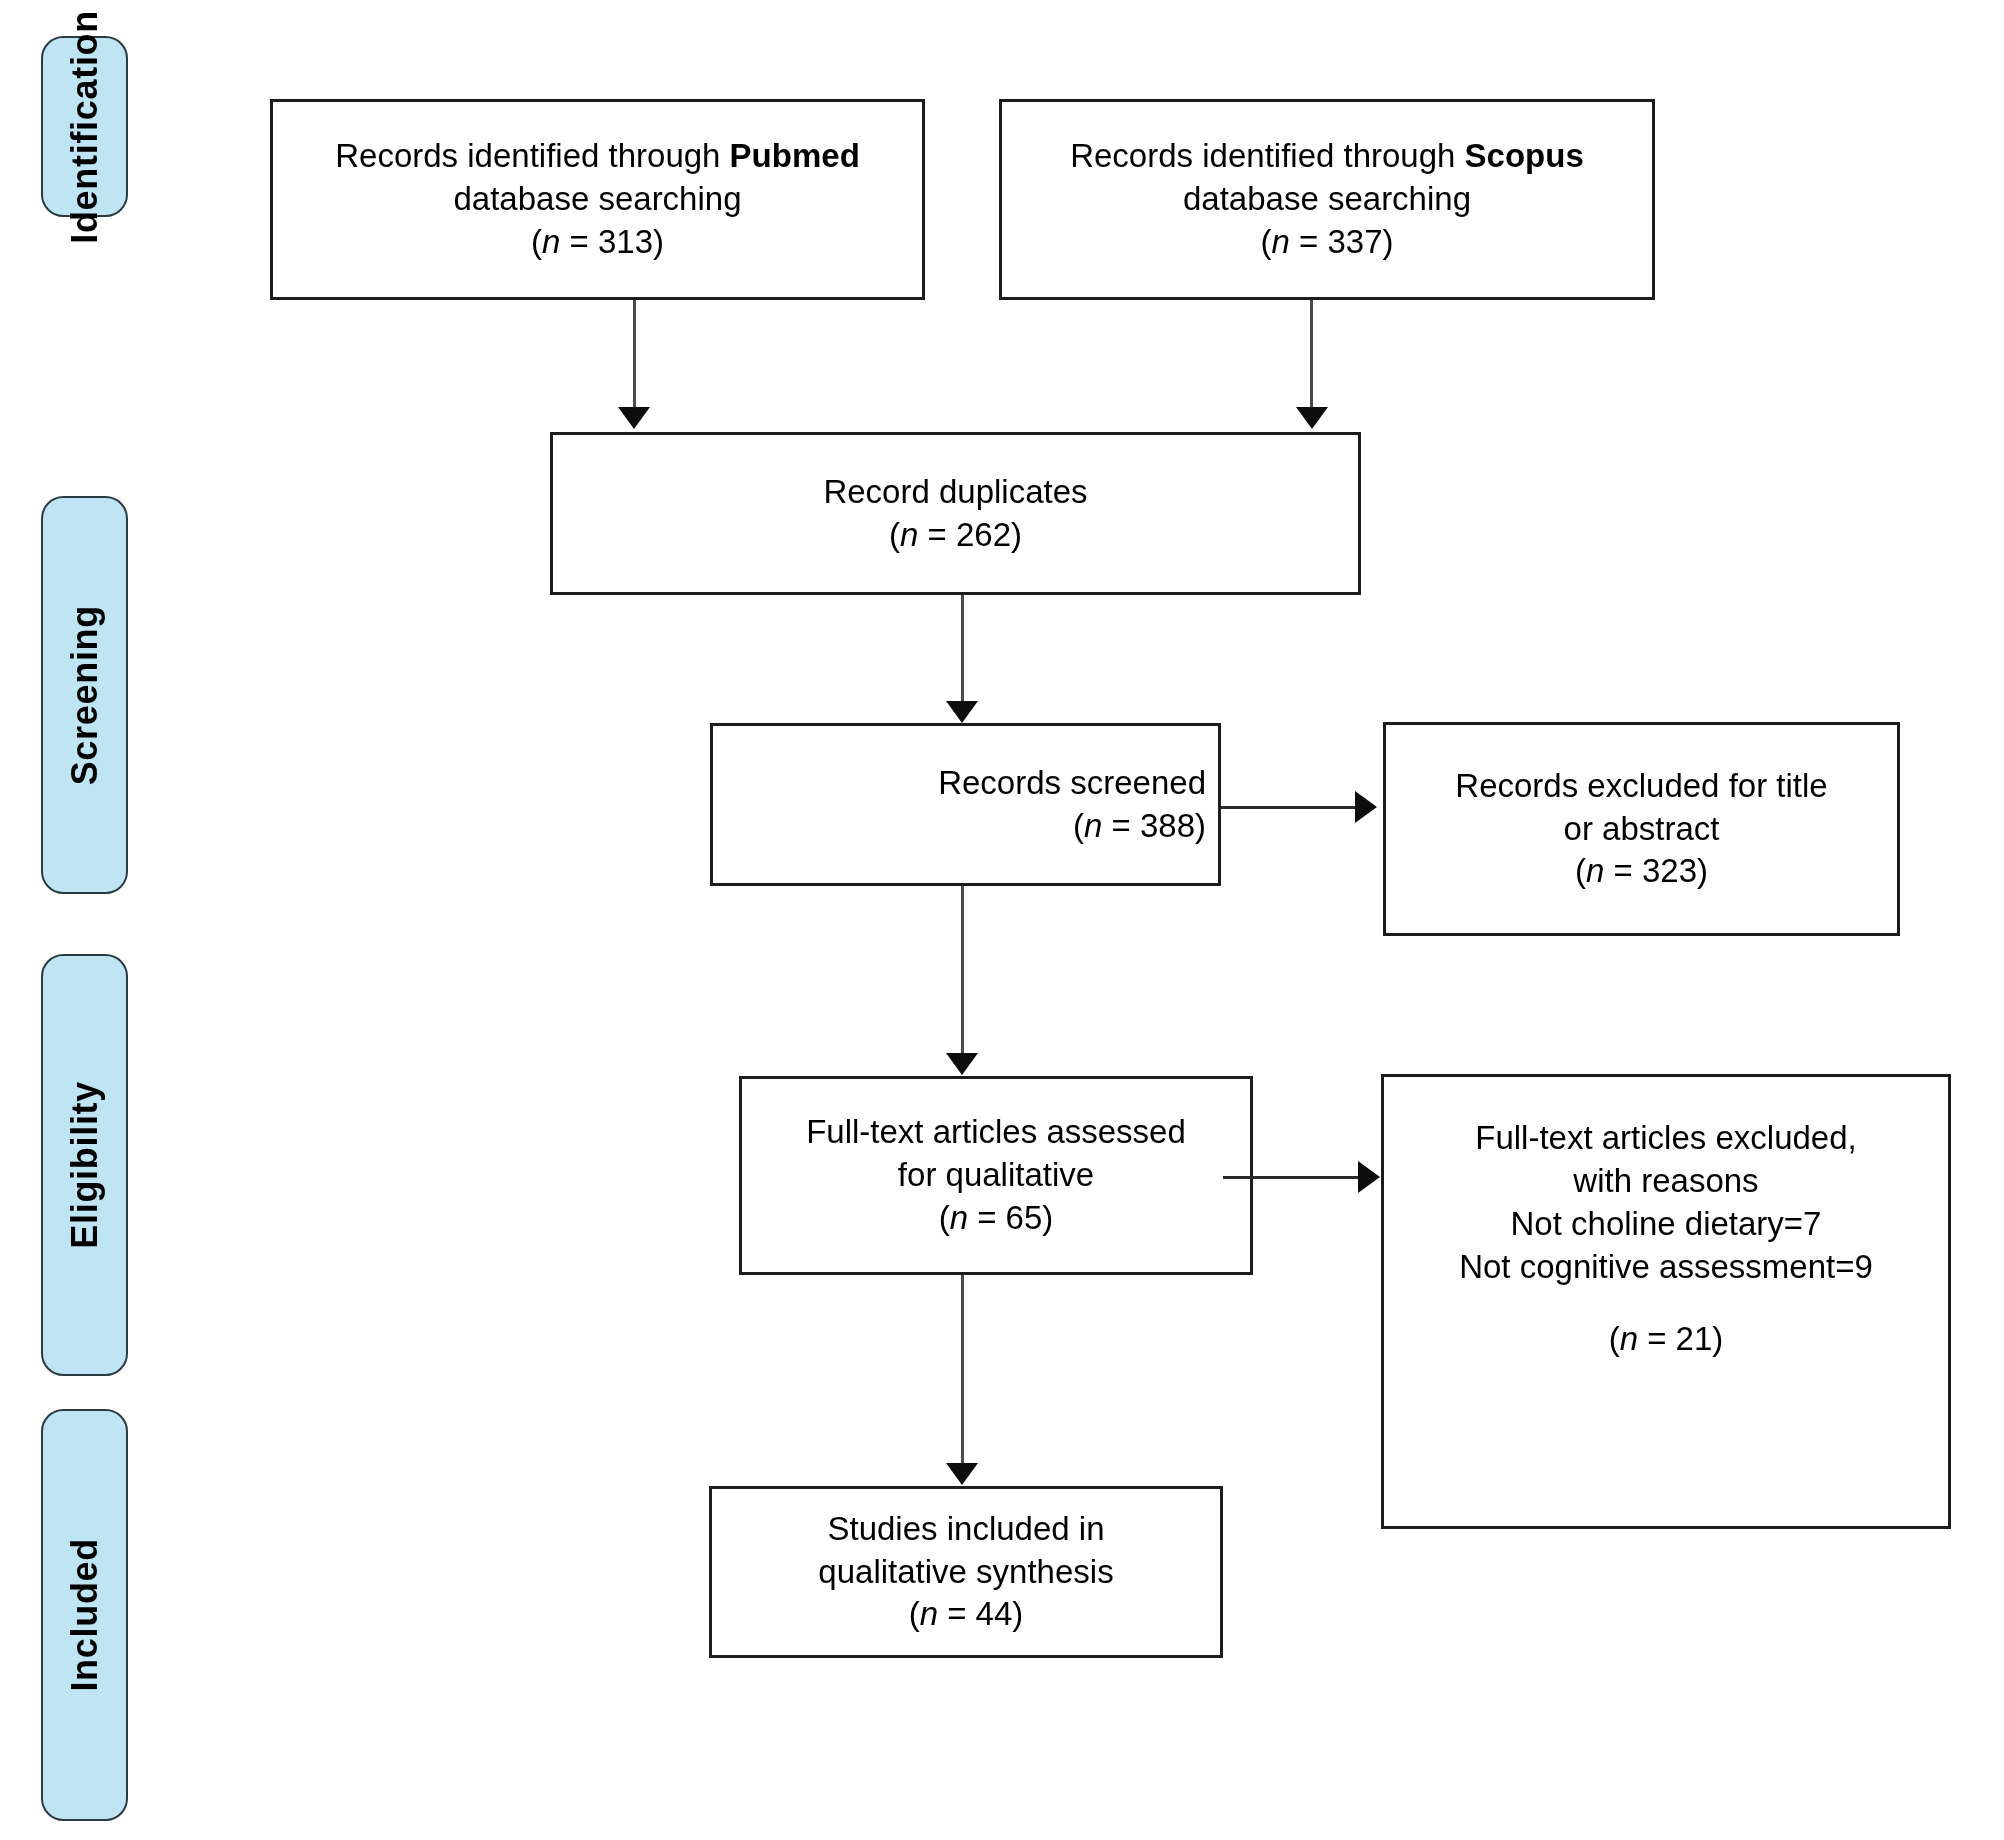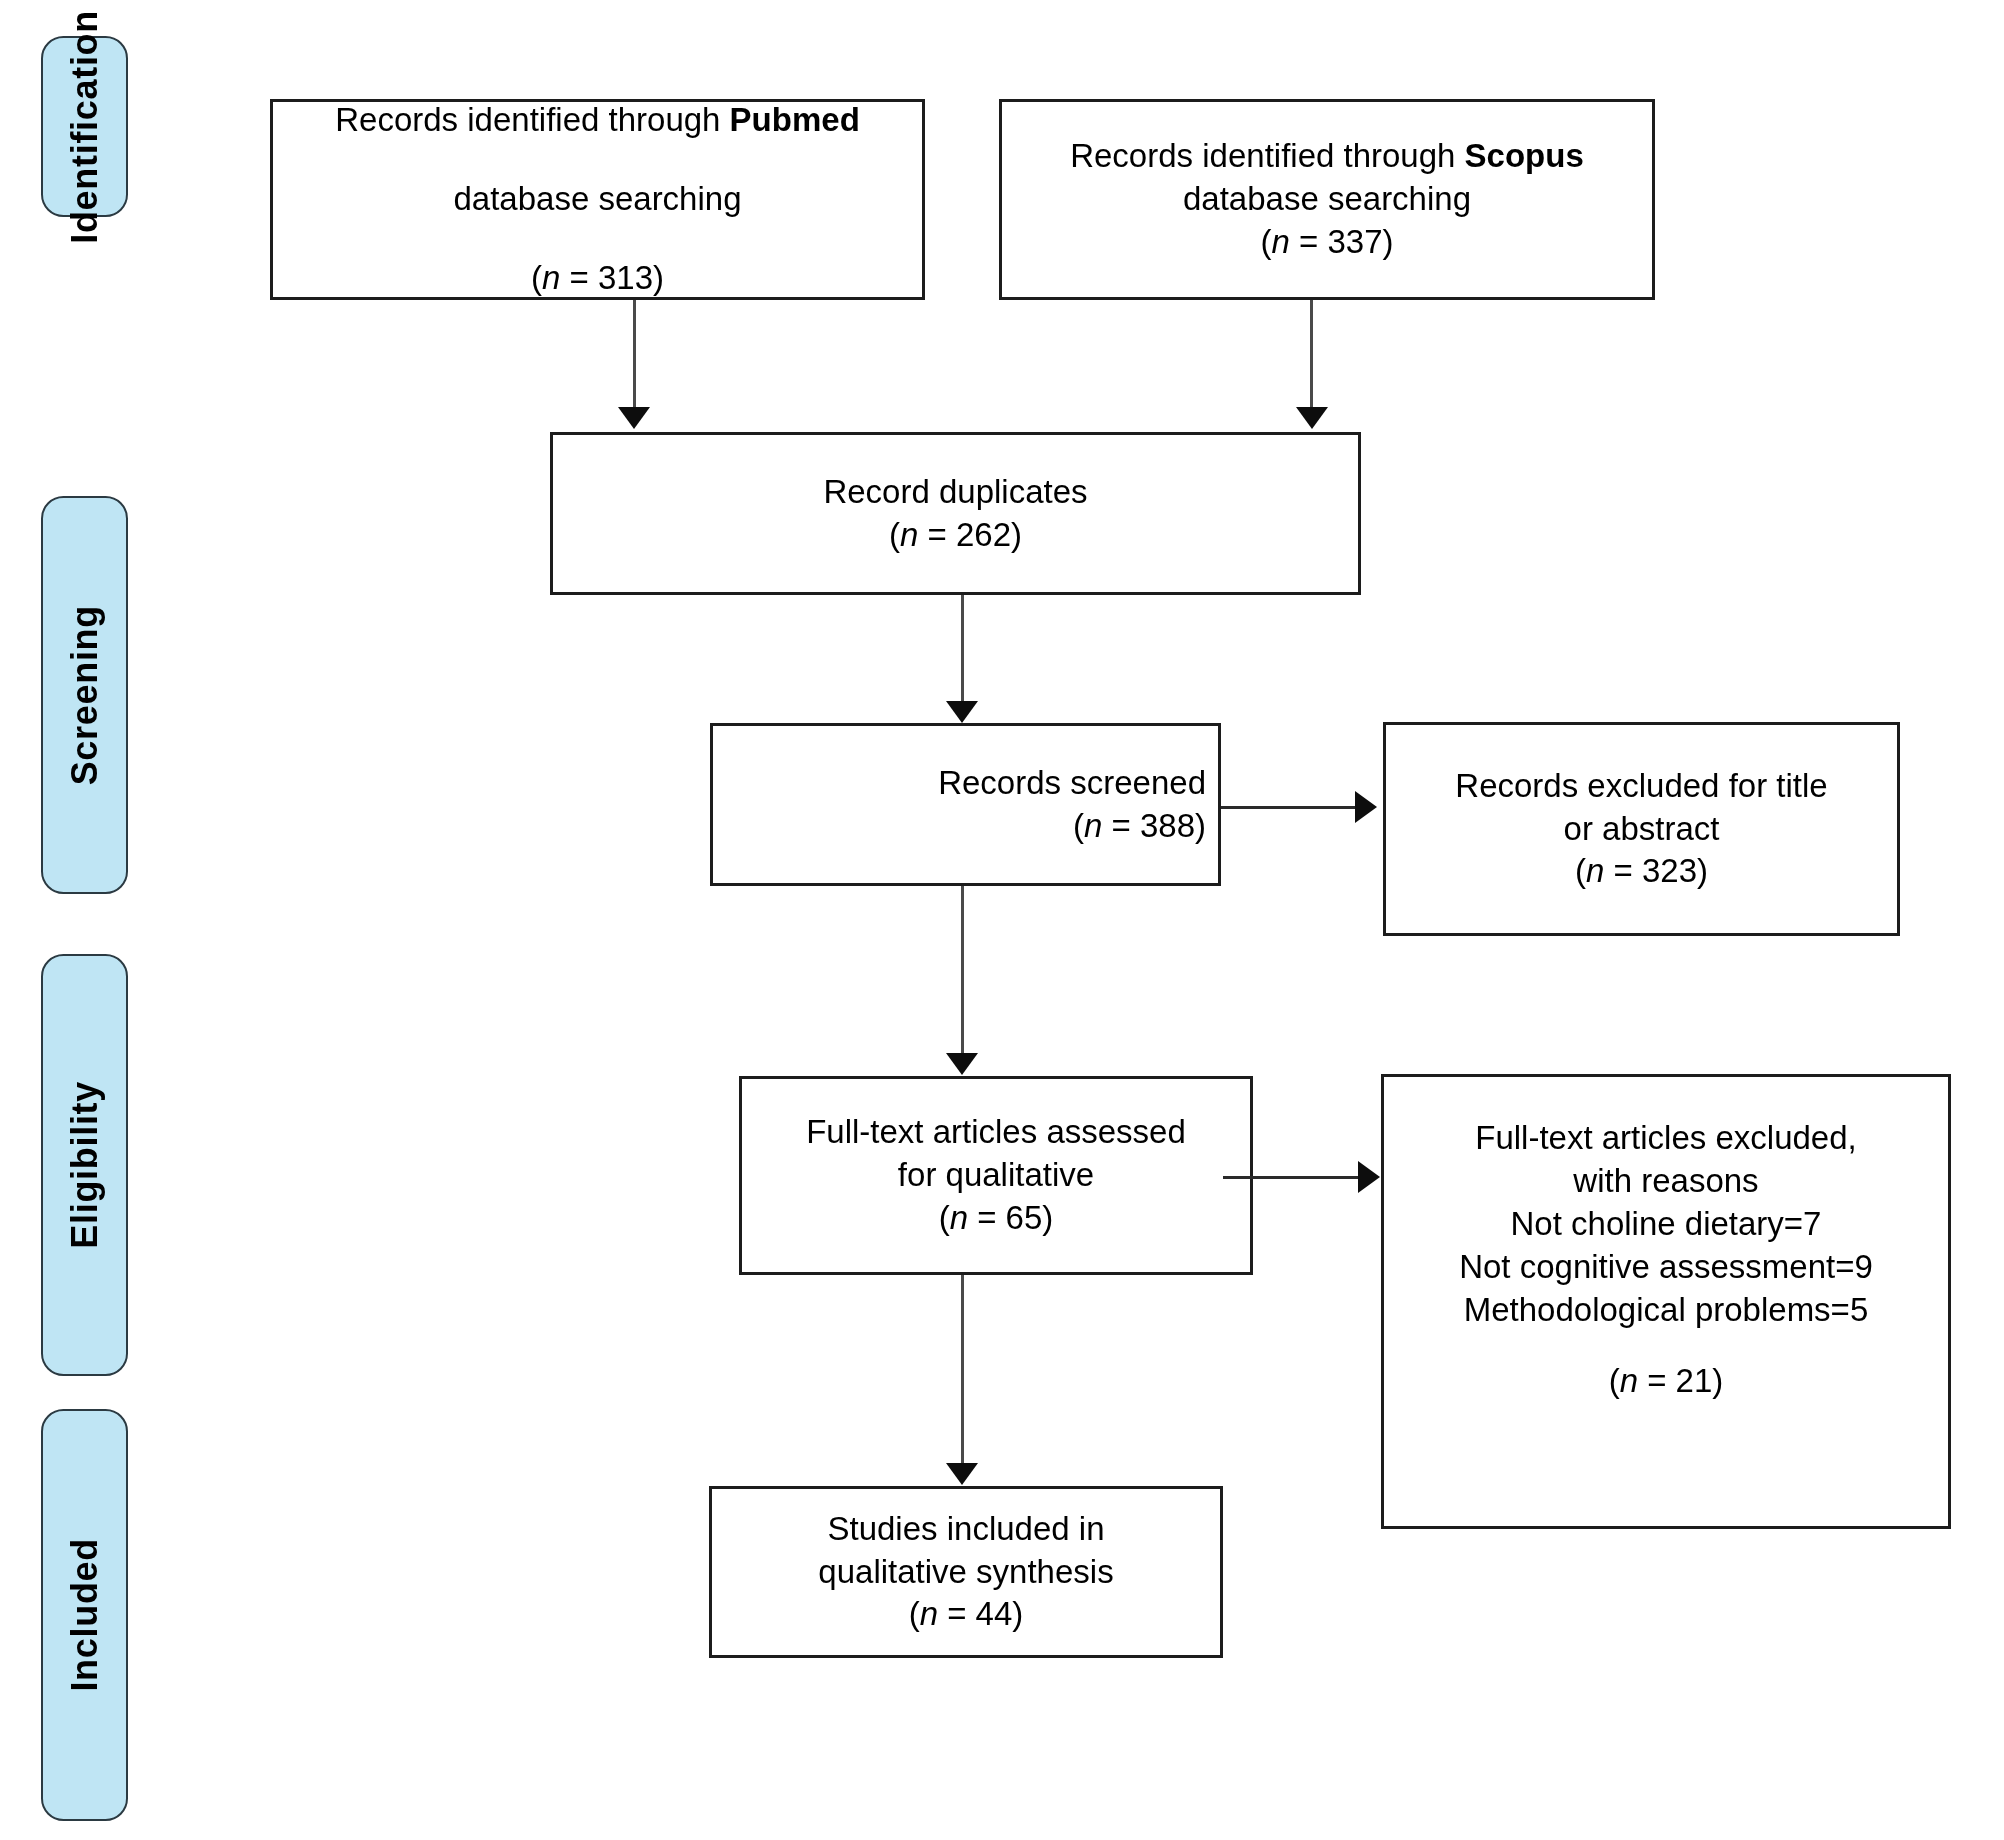--- a/index.html
+++ b/index.html
@@ -113,21 +113,21 @@
   </div>
 
   <div class="stage-label" style="left:41px; top:954px; width:87px; height:422px;">
     <span class="stage-text">Eligibility</span>
   </div>
 
   <div class="stage-label" style="left:41px; top:1409px; width:87px; height:412px;">
     <span class="stage-text">Included</span>
   </div>
 
-  <div class="flow-box" style="left:270px; top:99px; width:655px; height:201px;gap:36px;">
+  <div class="flow-box" style="left:270px; top:99px; width:655px; height:201px;">
     <span class="line"><span>Records identified through </span><span class="bold">Pubmed</span></span>
     <span class="line">database searching</span>
     <span class="line"><span>(</span><span class="ital-n">n</span><span> = 313)</span></span>
   </div>
 
   <div class="flow-box" style="left:999px; top:99px; width:656px; height:201px;">
     <span class="line"><span>Records identified through </span><span class="bold">Scopus</span></span>
     <span class="line">database searching</span>
     <span class="line"><span>(</span><span class="ital-n">n</span><span> = 337)</span></span>
   </div>
@@ -170,21 +170,20 @@
   </div>
 
   <div class="h-line" style="left:1223px; top:1176px; width:136px;"></div>
   <div class="arrow-right" style="left:1358px; top:1161px;"></div>
 
   <div class="flow-box" style="left:1381px; top:1074px; width:570px; height:455px; justify-content:flex-start; padding-top:40px;">
     <span class="line">Full-text articles excluded,</span>
     <span class="line">with reasons</span>
     <span class="line">Not choline dietary=7</span>
     <span class="line">Not cognitive assessment=9</span>
-    <span class="line">Methodological problems=5</span>
     <span class="spacer-line"></span>
     <span class="line"><span>(</span><span class="ital-n">n</span><span> = 21)</span></span>
   </div>
 
   <div class="v-line" style="left:961px; top:1275px; height:190px;"></div>
   <div class="arrow-down" style="left:946px; top:1463px;"></div>
 
   <div class="flow-box" style="left:709px; top:1486px; width:514px; height:172px;">
     <span class="line">Studies included in</span>
     <span class="line">qualitative synthesis</span>

